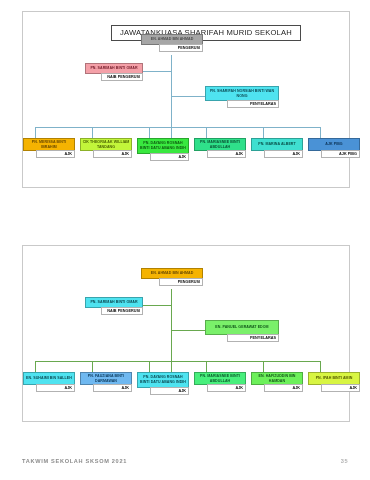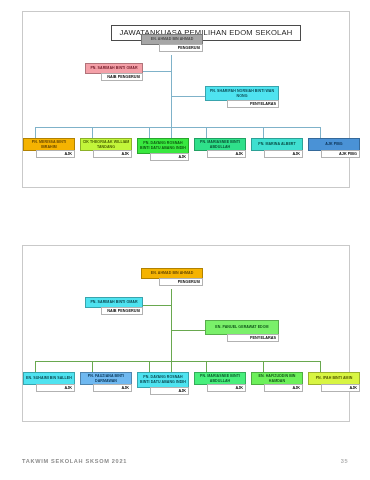--- a/index.html
+++ b/index.html
@@ -109,21 +109,21 @@
     color: #b0b0b0;
   }
 </style>
 </head>
 <body>
 
 <div class="page">
 
   <div class="chart-frame" id="chart1-frame">
 
-    <div class="chart-title" id="chart1-title">JAWATANKUASA PEMILIHAN EDOM SEKOLAH</div>
+    <div class="chart-title" id="chart1-title">JAWATANKUASA SHARIFAH MURID SEKOLAH</div>
 
     <div class="ln v" style="left:148px; top:43px;  height:88px;"></div>
     <div class="ln h" style="left:116px; top:59px;  width:33px;"></div>
     <div class="ln h" style="left:148px; top:84px;  width:34px;"></div>
     <div class="ln h" style="left:12px;  top:115px; width:285px;"></div>
     <div class="ln v" style="left:12px;  top:115px; height:11px;"></div>
     <div class="ln v" style="left:69px;  top:115px; height:11px;"></div>
     <div class="ln v" style="left:126px; top:115px; height:11px;"></div>
     <div class="ln v" style="left:183px; top:115px; height:11px;"></div>
     <div class="ln v" style="left:240px; top:115px; height:11px;"></div>

